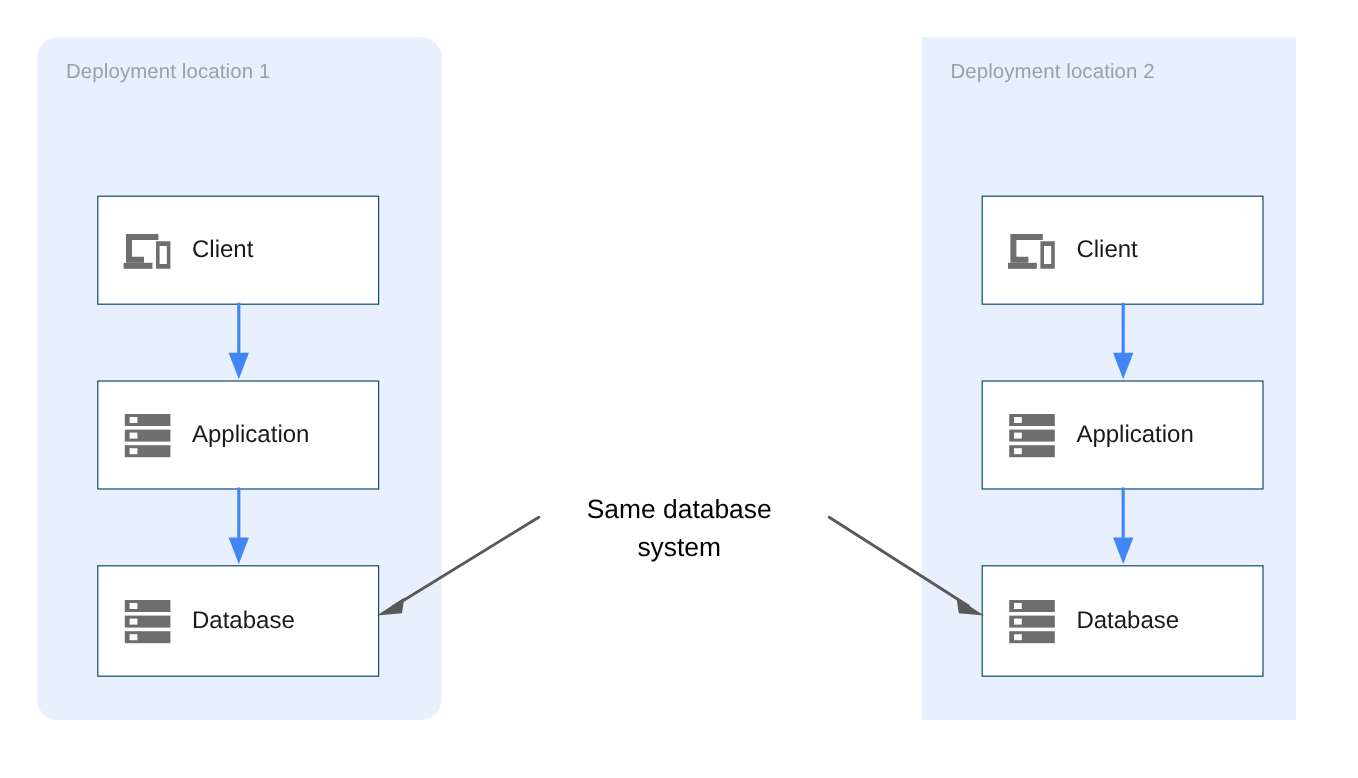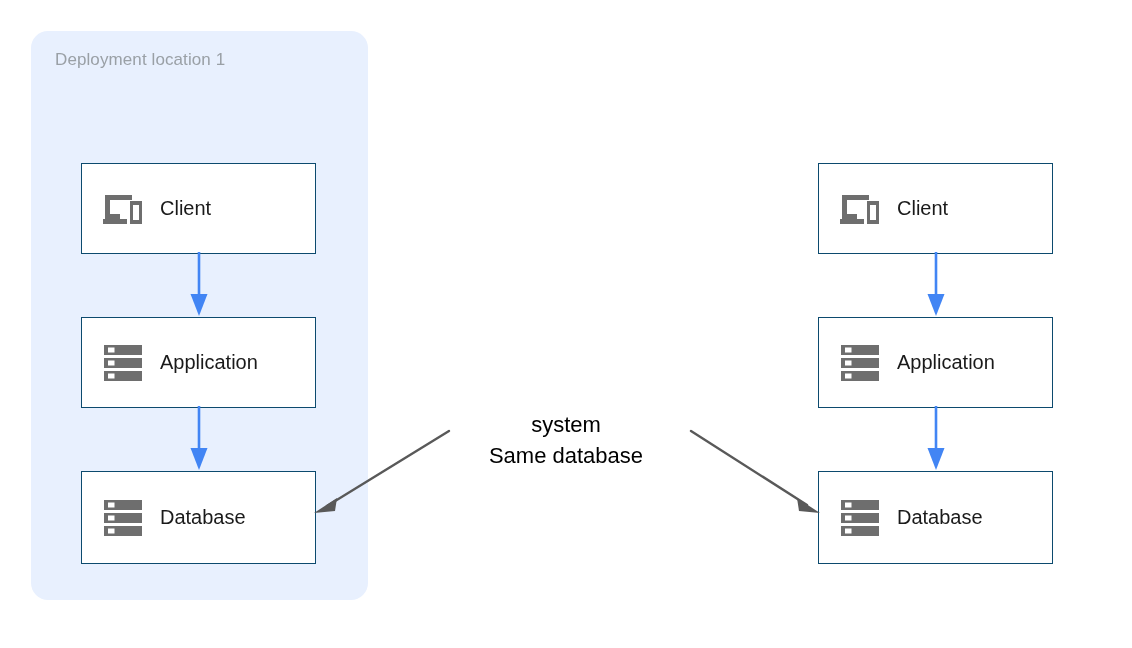--- a/index.html
+++ b/index.html
@@ -157,20 +157,23 @@
 
   <svg class="flow-arrow" id="flow-c1-a1" viewBox="0 0 24 66">
     <line x1="12" y1="0" x2="12" y2="44" stroke="#4285f4" stroke-width="2.6"></line>
     <polygon points="12,64 3.5,42 20.5,42" fill="#4285f4"></polygon>
   </svg>
   <svg class="flow-arrow" id="flow-a1-d1" viewBox="0 0 24 66">
     <line x1="12" y1="0" x2="12" y2="44" stroke="#4285f4" stroke-width="2.6"></line>
     <polygon points="12,64 3.5,42 20.5,42" fill="#4285f4"></polygon>
   </svg>
 
+  <div class="zone" id="zone-2">
+    <div class="zone-label">Deployment location 2</div>
+  </div>
 
   <div class="node" id="node-client-2">
     <span class="node-icon">
       <svg width="42" height="34" viewBox="0 0 42 34" aria-hidden="true">
         <path d="M3 3 H30 V8 H8 V22 H18 V27 H3 Z" fill="#6e6e6e"></path>
         <rect x="1" y="27" width="24" height="5" fill="#6e6e6e"></rect>
         <path d="M28 9 H40 V32 H28 Z M31 13 H37 V28 H31 Z" fill="#6e6e6e" fill-rule="evenodd"></path>
       </svg>
     </span>
     <span class="node-label">Client</span>
@@ -207,22 +210,22 @@
   <svg class="flow-arrow" id="flow-c2-a2" viewBox="0 0 24 66">
     <line x1="12" y1="0" x2="12" y2="44" stroke="#4285f4" stroke-width="2.6"></line>
     <polygon points="12,64 3.5,42 20.5,42" fill="#4285f4"></polygon>
   </svg>
   <svg class="flow-arrow" id="flow-a2-d2" viewBox="0 0 24 66">
     <line x1="12" y1="0" x2="12" y2="44" stroke="#4285f4" stroke-width="2.6"></line>
     <polygon points="12,64 3.5,42 20.5,42" fill="#4285f4"></polygon>
   </svg>
 
   <div id="annotation-label">
+    <span>Same database</span>
     <span>system</span>
-    <span>Same database</span>
   </div>
 
   <svg class="callout-arrow" id="callout-left" viewBox="0 0 150 100">
     <line x1="144" y1="6" x2="22" y2="81" stroke="#595959" stroke-width="2.4" stroke-linecap="round"></line>
     <polygon points="9,88 32,73 30,86" fill="#595959"></polygon>
   </svg>
 
   <svg class="callout-arrow" id="callout-right" viewBox="0 0 145 100">
     <line x1="6" y1="6" x2="122" y2="80" stroke="#595959" stroke-width="2.4" stroke-linecap="round"></line>
     <polygon points="135,88 112,73 114,86" fill="#595959"></polygon>

